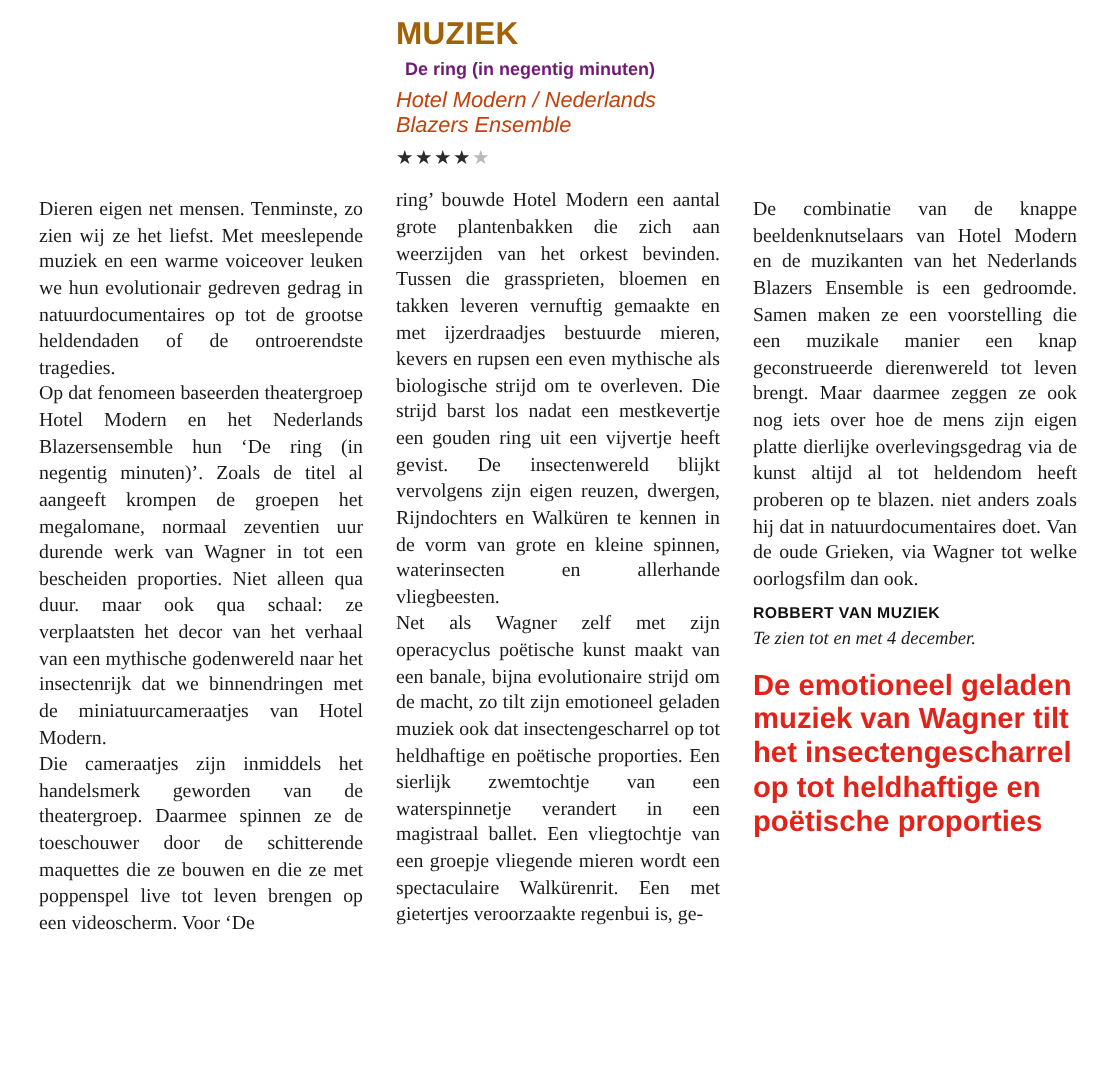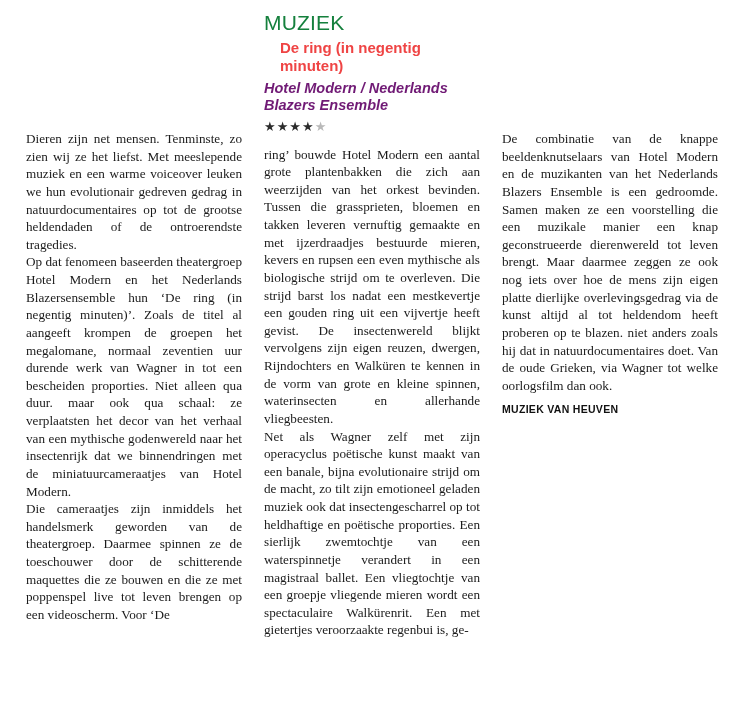--- a/index.html
+++ b/index.html
@@ -35,42 +35,42 @@
   .col {
     width: 216px;
     box-sizing: border-box;
   }
   .col-1 { padding-top: 118px; }
   .col-2 { padding-top: 0; }
   .col-3 { padding-top: 118px; }
 
   .kicker {
     font-family: "Liberation Sans", sans-serif;
-    font-weight: normal;
+    font-weight: bold;
     font-size: 21px;
     letter-spacing: 0.2px;
-    color: #15803d;
+    color: #a16207;
     margin: 0 0 6px 0;
     line-height: 1;
   }
   .headline {
     font-family: "Liberation Sans", sans-serif;
     font-weight: bold;
-    font-size: 15px;
+    font-size: 12px;
     line-height: 1.18;
-    color: #ef4444;
-    margin: 0 0 6px 16px;
+    color: #701a75;
+    margin: 0 0 6px 6px;
   }
   .subhead {
     font-family: "Liberation Sans", sans-serif;
-    font-weight: bold;
+    font-weight: normal;
     font-style: italic;
     font-size: 14.5px;
     line-height: 1.18;
-    color: #701a75;
+    color: #c2410c;
     margin: 0 0 5px 0;
   }
   .stars {
     font-size: 13px;
     letter-spacing: 1px;
     line-height: 1;
     margin: 0 0 13px 0;
     color: #2b2b2b;
   }
   .stars .empty { color: #b9b9b9; }
@@ -111,33 +111,35 @@
     margin-top: 12px;
   }
 </style>
 </head>
 <body>
 
 <div class="page">
   <div class="columns">
 
     <div class="col col-1">
-      <p class="body">Dieren zijn net mensen. Tenminste, zo zien wij ze het liefst. Met meeslepende muziek en een warme voiceover leuken we hun evolutionair gedreven gedrag in natuurdocumentaires op tot de grootse heldendaden of de ontroerendste tragedies.</p>
+      <p class="body">Dieren eigen net mensen. Tenminste, zo zien wij ze het liefst. Met meeslepende muziek en een warme voiceover leuken we hun evolutionair gedreven gedrag in natuurdocumentaires op tot de grootse heldendaden of de ontroerendste tragedies.</p>
       <p class="body">Op dat fenomeen baseerden theatergroep Hotel Modern en het Nederlands Blazersensemble hun ‘De ring (in negentig minuten)’. Zoals de titel al aangeeft krompen de groepen het megalomane, normaal zeventien uur durende werk van Wagner in tot een bescheiden proporties. Niet alleen qua duur. maar ook qua schaal: ze verplaatsten het decor van het verhaal van een mythische godenwereld naar het insectenrijk dat we binnendringen met de miniatuurcameraatjes van Hotel Modern.</p>
       <p class="body">Die cameraatjes zijn inmiddels het handelsmerk geworden van de theatergroep. Daarmee spinnen ze de toeschouwer door de schitterende maquettes die ze bouwen en die ze met poppenspel live tot leven brengen op een videoscherm. Voor ‘De</p>
     </div>
 
     <div class="col col-2">
       <div class="kicker">MUZIEK</div>
       <h1 class="headline">De ring (in negentig minuten)</h1>
       <div class="subhead">Hotel Modern / Nederlands Blazers Ensemble</div>
       <div class="stars"><span>★★★★</span><span class="empty">★</span></div>
       <p class="body">ring’ bouwde Hotel Modern een aantal grote plantenbakken die zich aan weerzijden van het orkest bevinden. Tussen die grassprieten, bloemen en takken leveren vernuftig gemaakte en met ijzerdraadjes bestuurde mieren, kevers en rupsen een even mythische als biologische strijd om te overleven. Die strijd barst los nadat een mestkevertje een gouden ring uit een vijvertje heeft gevist. De insectenwereld blijkt vervolgens zijn eigen reuzen, dwergen, Rijndochters en Walküren te kennen in de vorm van grote en kleine spinnen, waterinsecten en allerhande vliegbeesten.</p>
       <p class="body">Net als Wagner zelf met zijn operacyclus poëtische kunst maakt van een banale, bijna evolutionaire strijd om de macht, zo tilt zijn emotioneel geladen muziek ook dat insectengescharrel op tot heldhaftige en poëtische proporties. Een sierlijk zwemtochtje van een waterspinnetje verandert in een magistraal ballet. Een vliegtochtje van een groepje vliegende mieren wordt een spectaculaire Walkürenrit. Een met gietertjes veroorzaakte regenbui is, ge-</p>
     </div>
 
     <div class="col col-3">
       <p class="body">De combinatie van de knappe beeldenknutselaars van Hotel Modern en de muzikanten van het Nederlands Blazers Ensemble is een gedroomde. Samen maken ze een voorstelling die een muzikale manier een knap geconstrueerde dierenwereld tot leven brengt. Maar daarmee zeggen ze ook nog iets over hoe de mens zijn eigen platte dierlijke overlevingsgedrag via de kunst altijd al tot heldendom heeft proberen op te blazen. niet anders zoals hij dat in natuurdocumentaires doet. Van de oude Grieken, via Wagner tot welke oorlogsfilm dan ook.</p>
-      <div class="byline">MUZIEK VAN HEUVEN</div>
+      <div class="byline">ROBBERT VAN MUZIEK</div>
+      <div class="infoline">Te zien tot en met 4 december.</div>
+      <div class="pullquote">De emotioneel geladen muziek van Wagner tilt het insectengescharrel op tot heldhaftige en poëtische proporties</div>
     </div>
 
   </div>
 </div>
 
 </body></html>

